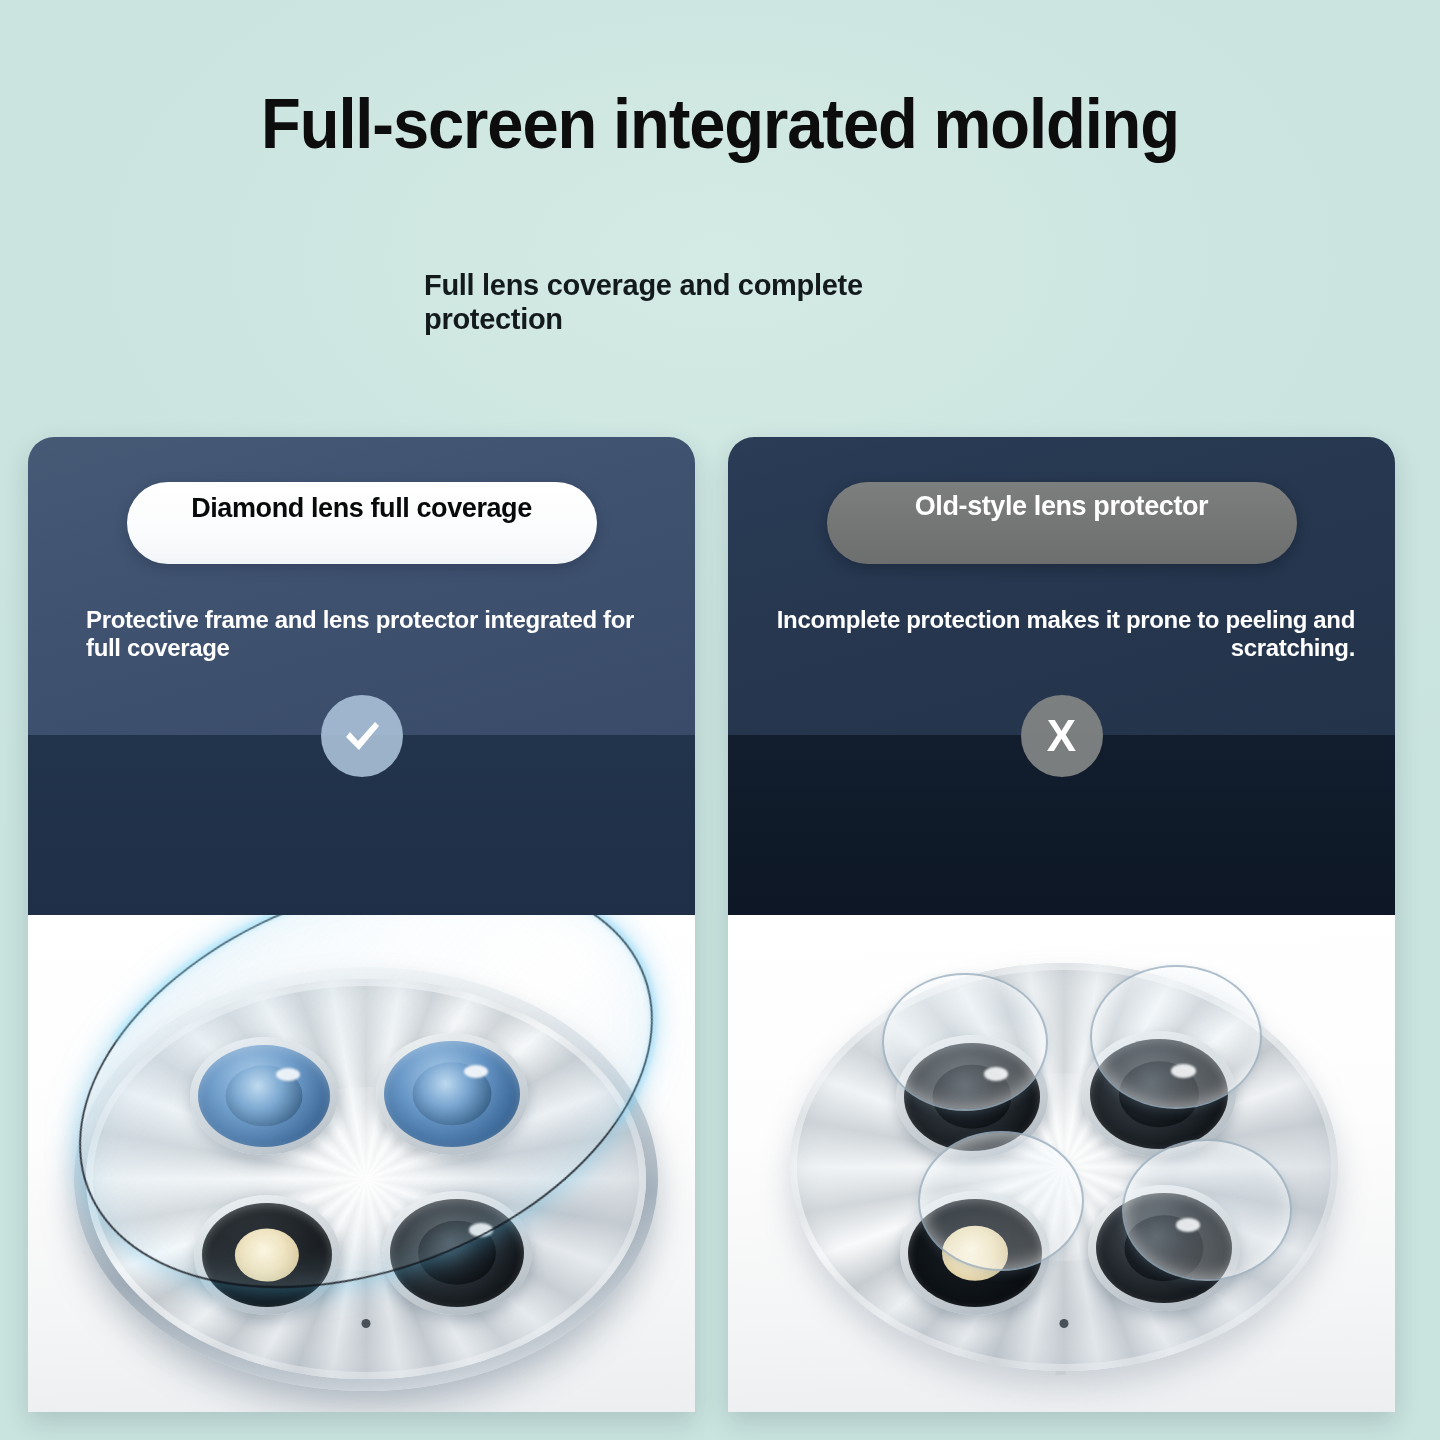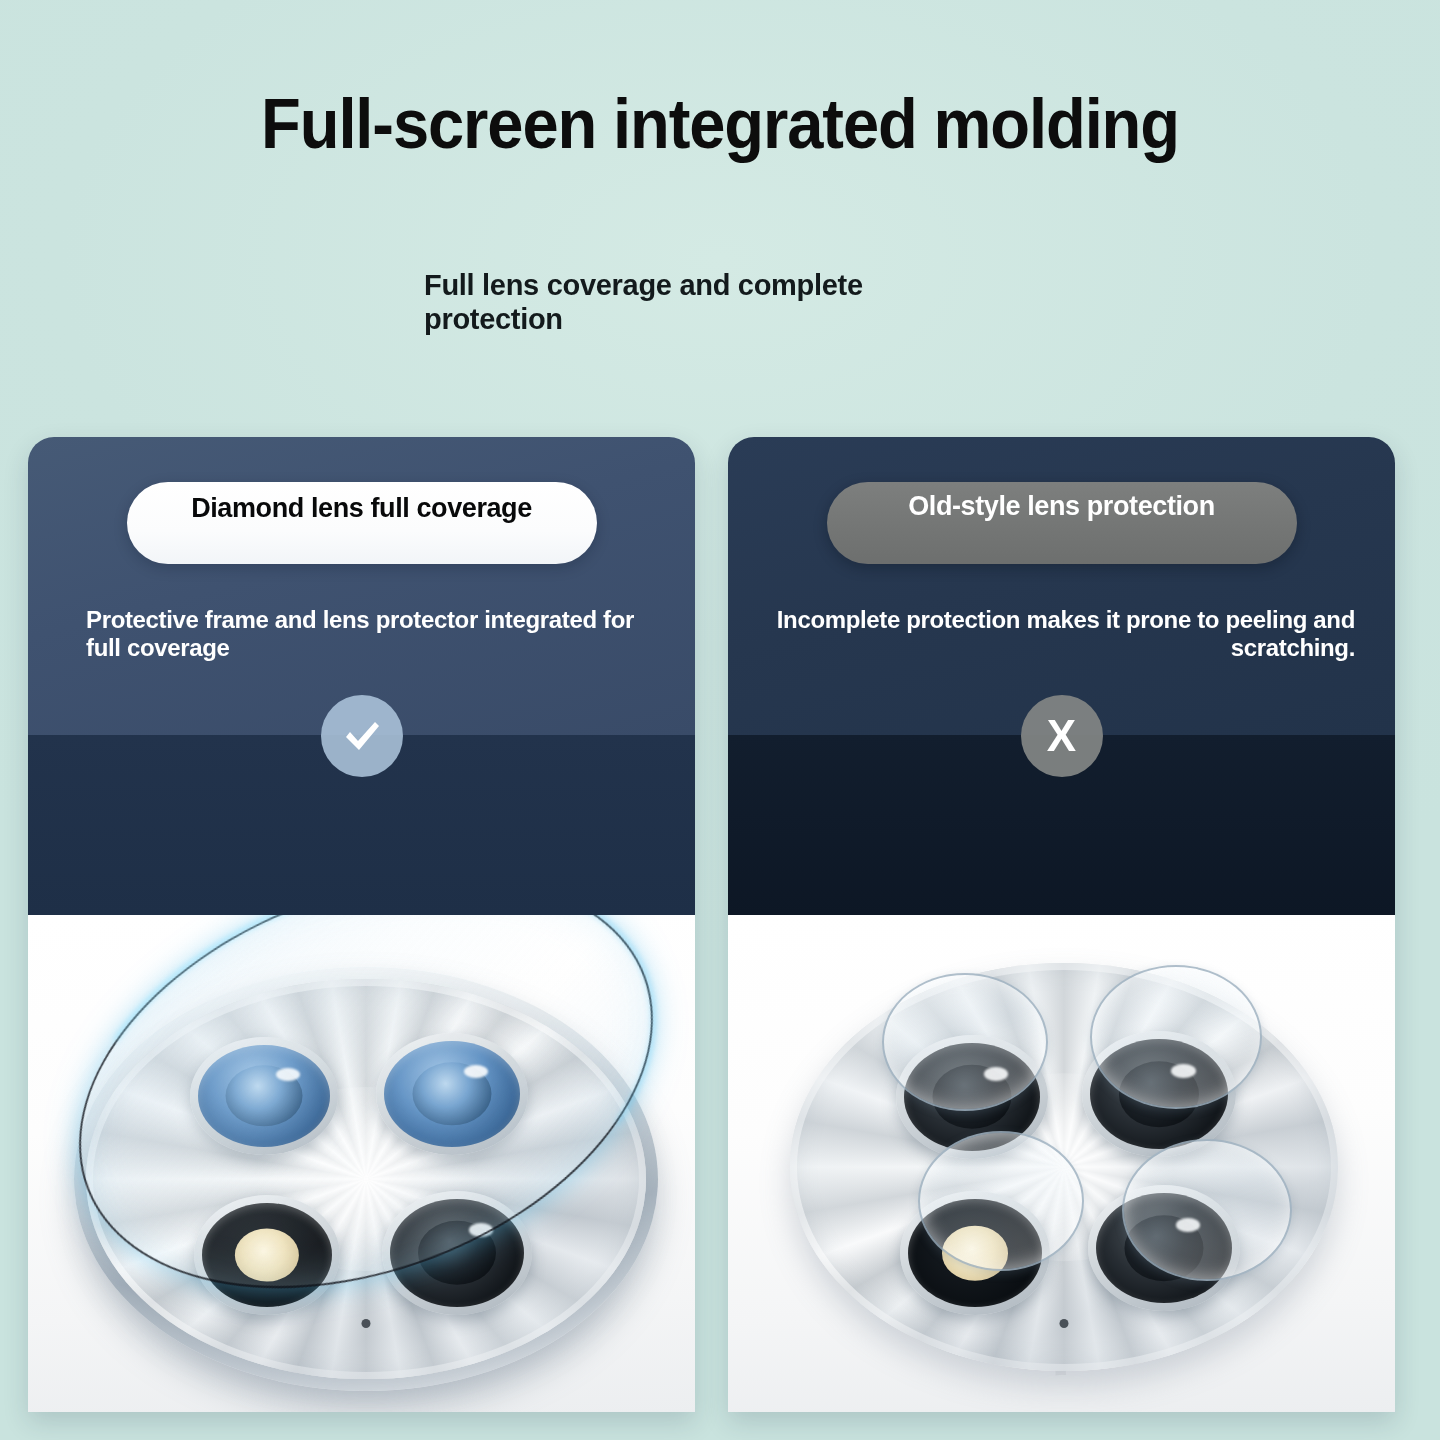--- a/index.html
+++ b/index.html
@@ -265,21 +265,21 @@
         <div class="bigglass" style="left:-18px; top:-86px; width:596px; height:378px;"></div>
       </div>
     </div>
   </div>
 
   <div class="card bad">
     <div class="band-top"></div>
     <div class="band-bottom"></div>
 
     <div class="pill">
-      <span>Old-style lens protection</span>
+      <span>Old-style lens protector</span>
     </div>
 
     <div class="desc">Incomplete protection makes it prone to peeling and scratching.</div>
 
     <div class="badge no">
       <span class="xglyph">X</span>
     </div>
 
     <div class="photo">
       <div class="scene"></div>

